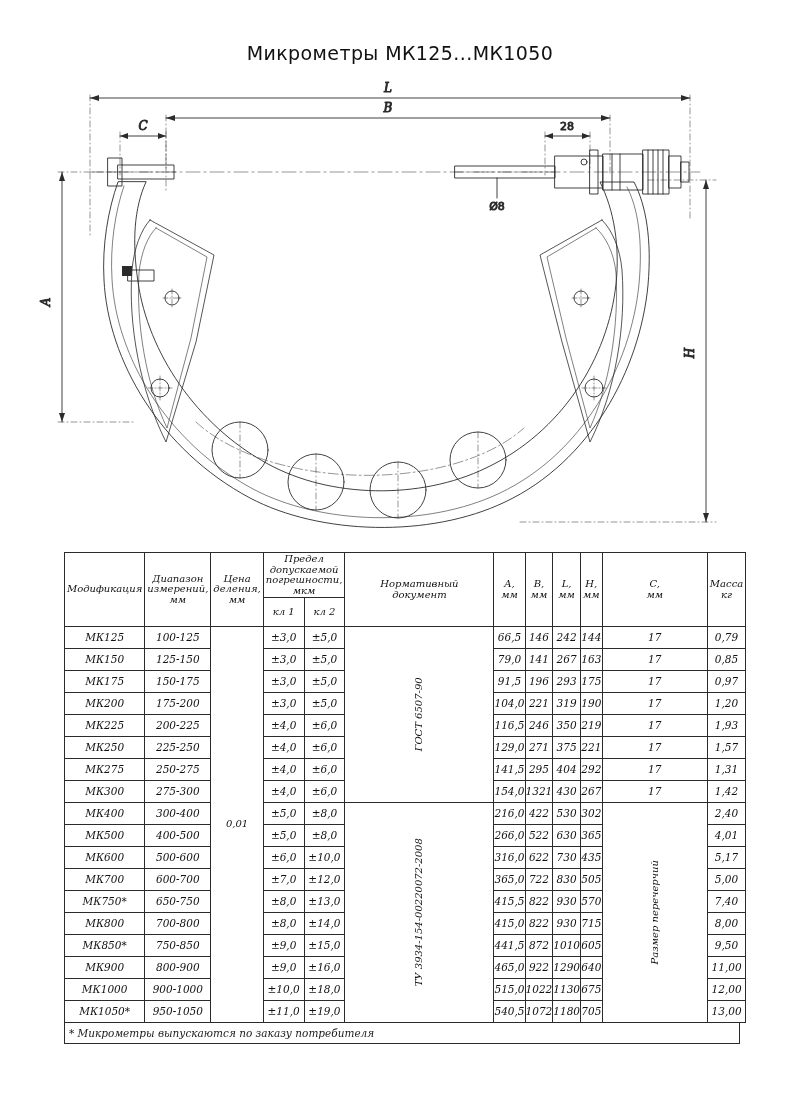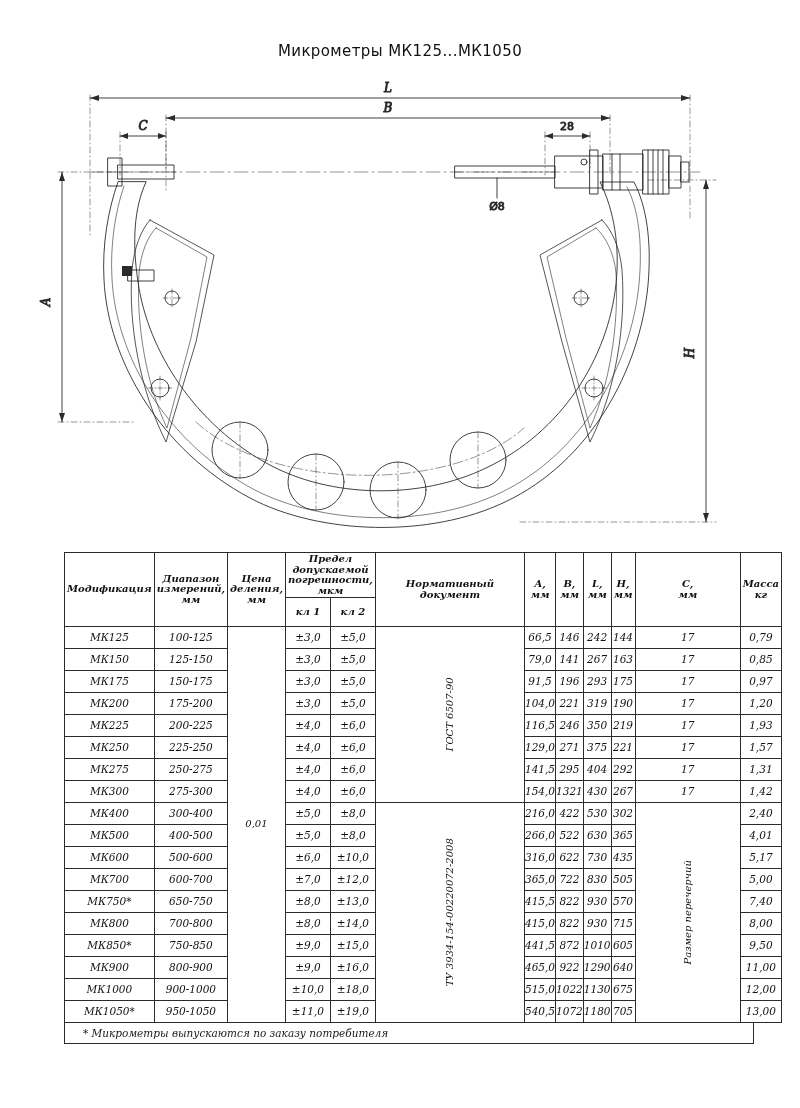--- a/index.html
+++ b/index.html
@@ -1,34 +1,34 @@
 <!DOCTYPE html>
 <html><head>
 <meta charset="utf-8">
 <style>
   html,body{margin:0;padding:0;background:#ffffff;}
   body{width:800px;height:1108px;font-family:"DejaVu Sans",sans-serif;color:#1a1a1a;position:relative;overflow:hidden;}
   .page{position:relative;width:800px;height:1108px;}
-  .title{position:absolute;top:42px;left:0;width:800px;text-align:center;font-size:15px;letter-spacing:.4px;color:#111;font-family:"DejaVu Sans",sans-serif;}
+  .title{position:absolute;top:42px;left:0;width:800px;text-align:center;font-size:19px;letter-spacing:.4px;color:#111;font-family:"DejaVu Sans",sans-serif;}
 
   
   .drawing{position:absolute;left:0;top:70px;width:800px;height:470px;}
   .drawing svg{display:block;}
   .dim{font-style:italic;font-size:12px;fill:#222;font-family:"DejaVu Serif",serif;}
   .dimn{font-size:11px;fill:#222;font-family:"DejaVu Sans",sans-serif;}
 
   
   .tablewrap{position:absolute;left:64px;top:552px;width:672px;}
   table.spec{border-collapse:collapse;width:672px;font-family:"DejaVu Serif",serif;font-style:italic;font-size:10.5px;color:#111;}
   table.spec th, table.spec td{border:1px solid #2b2b2b;text-align:center;padding:0;height:21px;line-height:1.05;}
-  table.spec thead th{height:56px;font-weight:bold;font-style:italic;font-size:10px;padding:1px 2px;}
+  table.spec thead th{height:56px;font-weight:normal;font-style:italic;font-size:10px;padding:1px 2px;}
   table.spec thead th .sub{font-size:10px;display:block;}
   td.vert{position:relative;width:26px;}
   td.vert span{display:block;white-space:nowrap;transform:rotate(-90deg);font-size:10px;}
-  .note{border:1px solid #2b2b2b;border-top:none;width:670px;height:20px;line-height:20px;padding-left:18px;font-family:"DejaVu Serif",serif;font-style:italic;font-size:10.5px;}
+  .note{border:1px solid #2b2b2b;border-top:none;width:670px;height:20px;line-height:20px;padding-left:4px;font-family:"DejaVu Serif",serif;font-style:italic;font-size:10.5px;}
   .leftcell{text-align:center;margin-left:36px;}
 </style>
 </head>
 <body>
 
 <div class="page">
 
   <div class="title">Микрометры МК125...МК1050</div>
 
   <div class="drawing">

